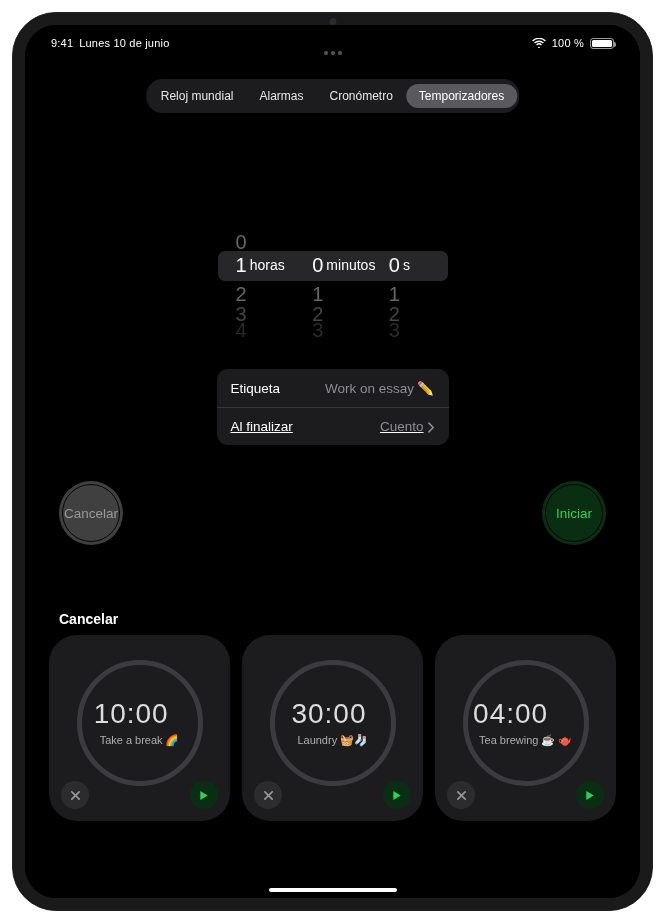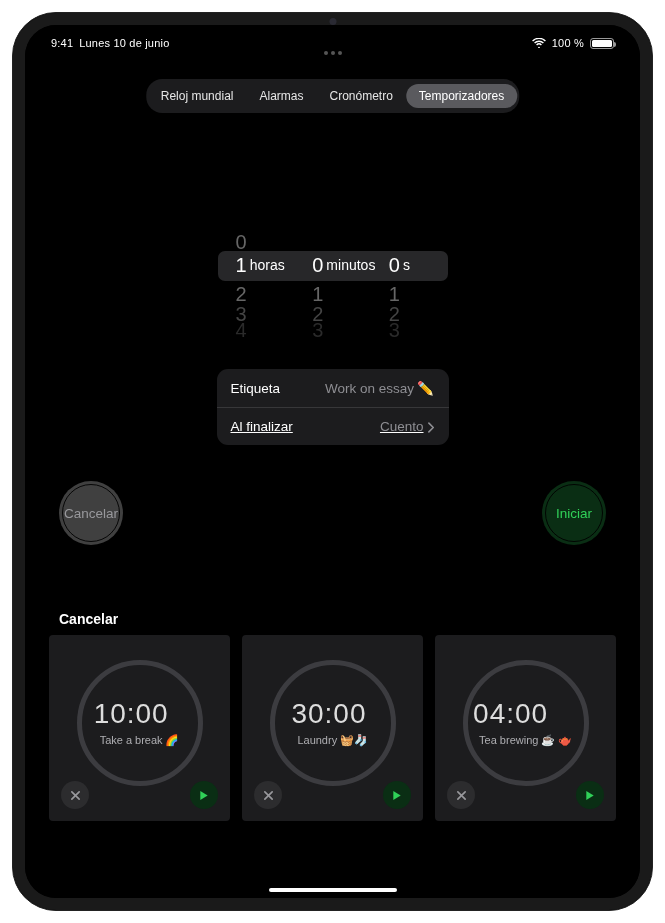--- a/index.html
+++ b/index.html
@@ -118,21 +118,21 @@
     position:absolute; top:586px; left:34px;
     font-size:14px; font-weight:600;
   }
   .recents {
     position:absolute; top:610px; left:24px; right:24px;
     display:flex; gap:12px;
   }
   .card {
     flex:1; height:186px;
     background:#1c1c1e;
-    border-radius:4px;
+    border-radius:28px;
     position:relative;
     display:flex; flex-direction:column; align-items:center; justify-content:center;
   }
   .dialwrap { position:relative; width:126px; height:126px; display:flex; align-items:center; justify-content:center; margin-top:-10px; }
   .dial {
     position:absolute; inset:0;
     border-radius:50%;
     border:5.5px solid rgba(120,120,128,0.35);
   }
   .time { font-size:28px; font-weight:300; letter-spacing:1px; color:#ddd; }

